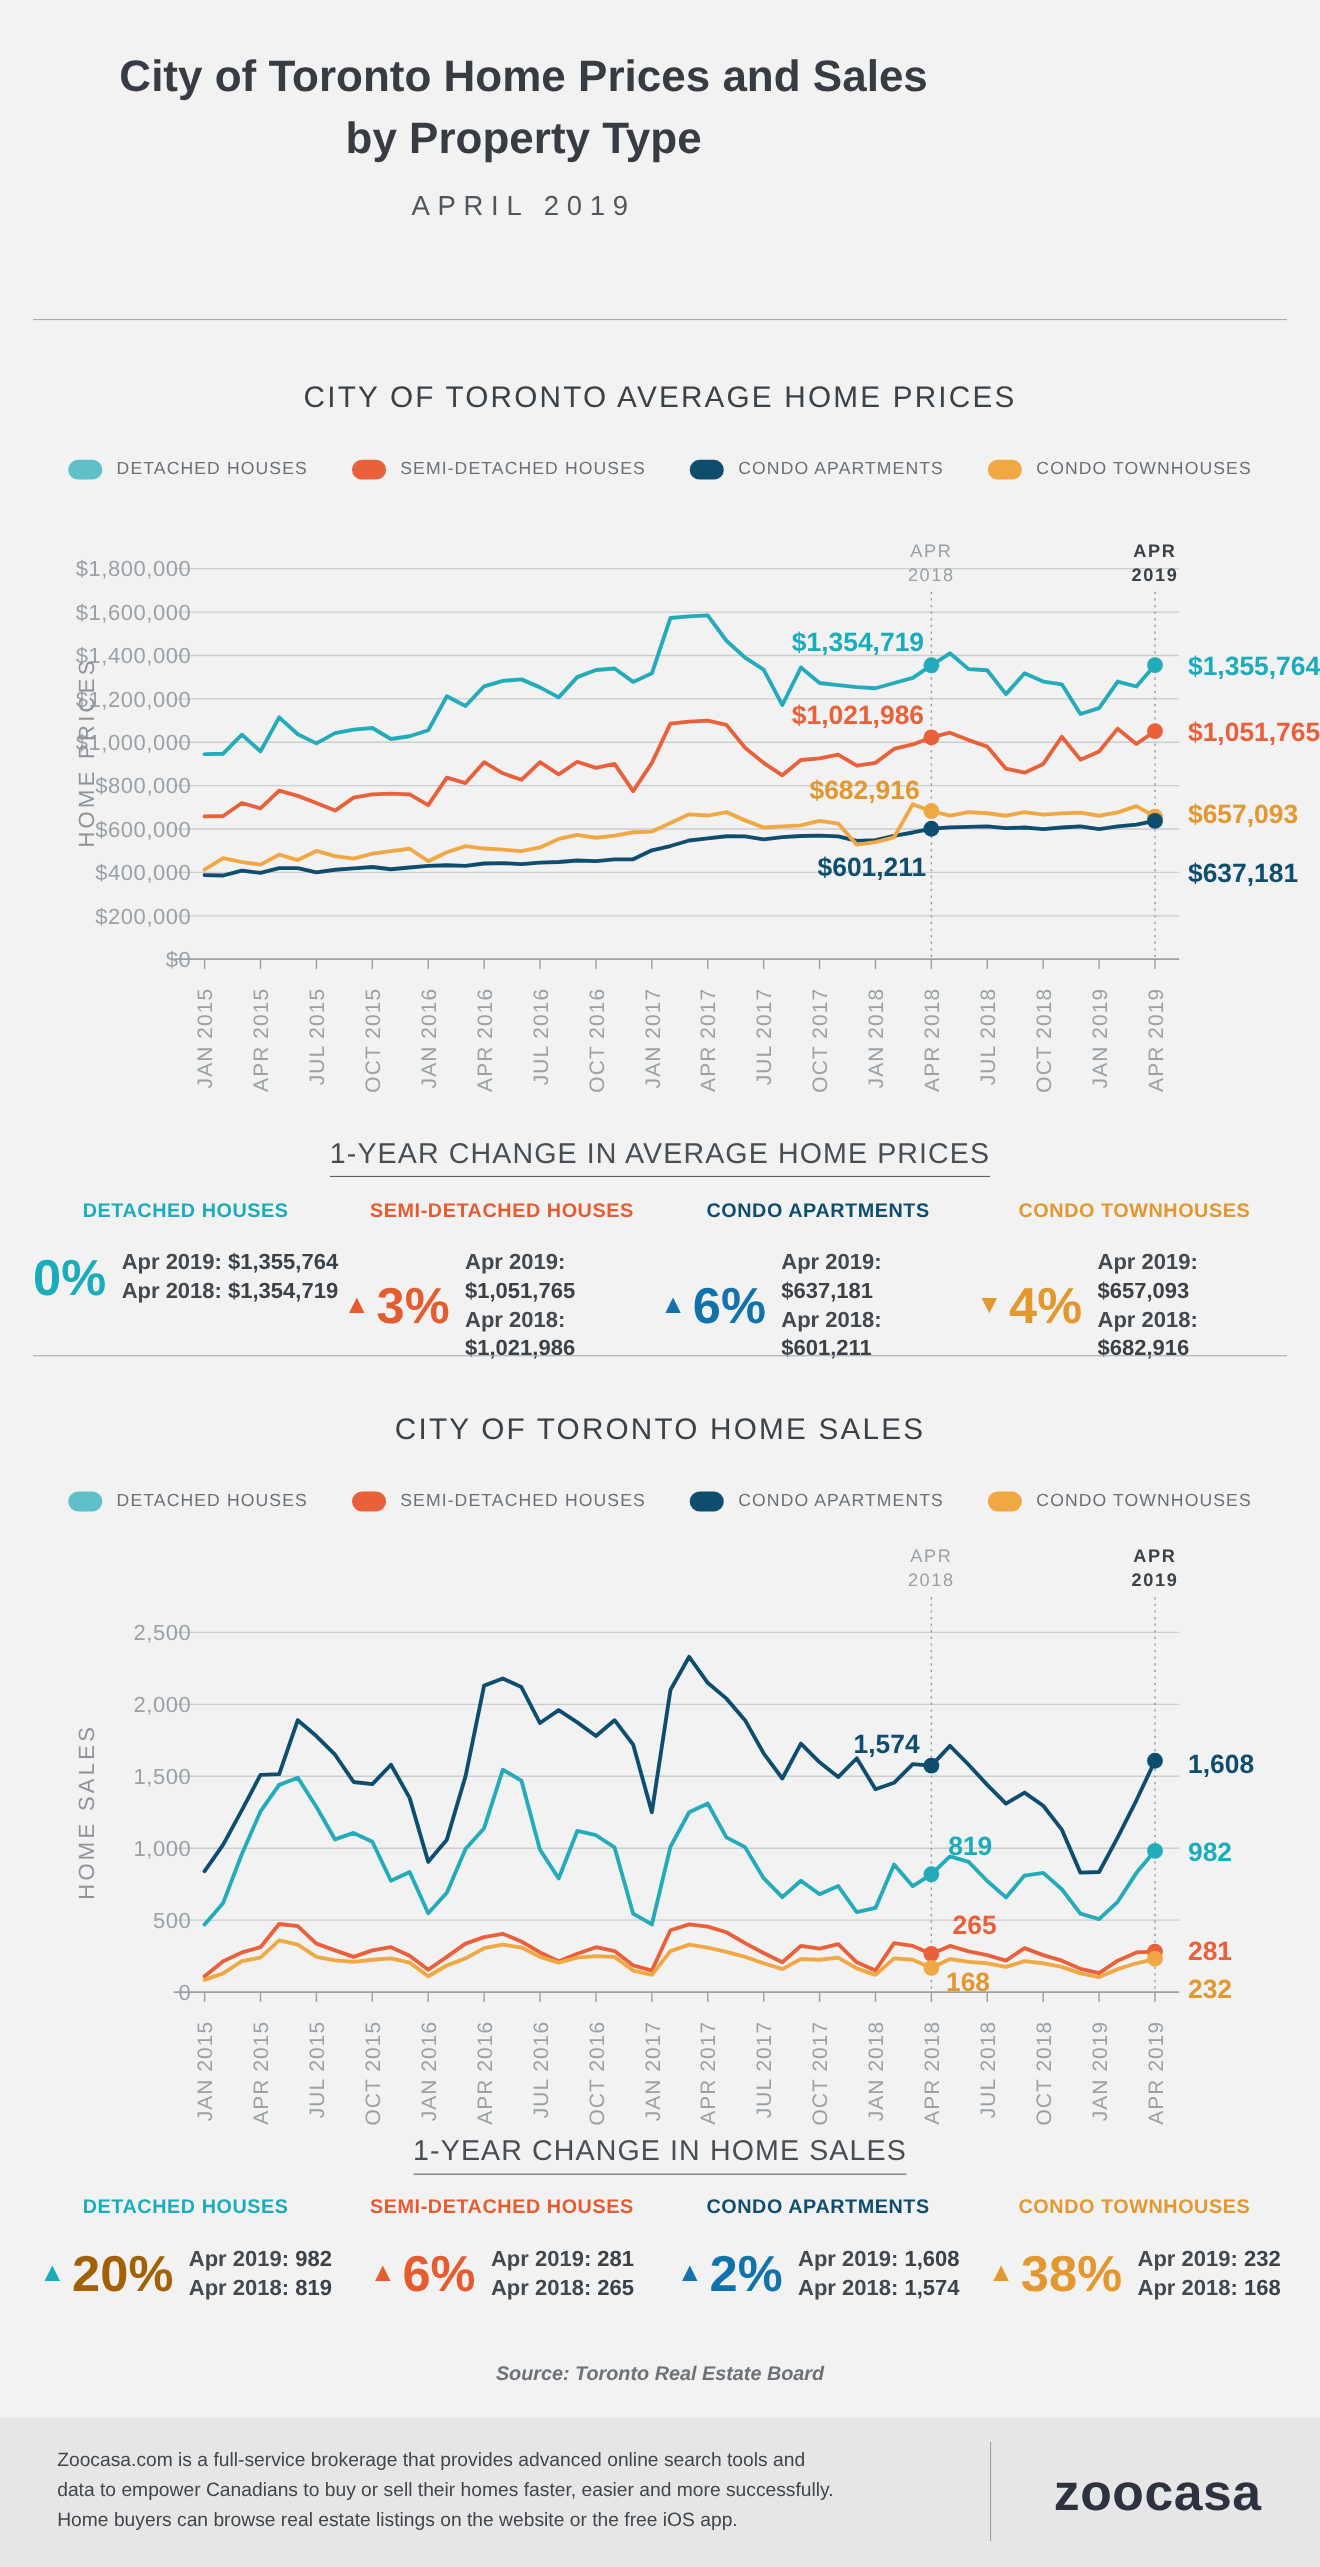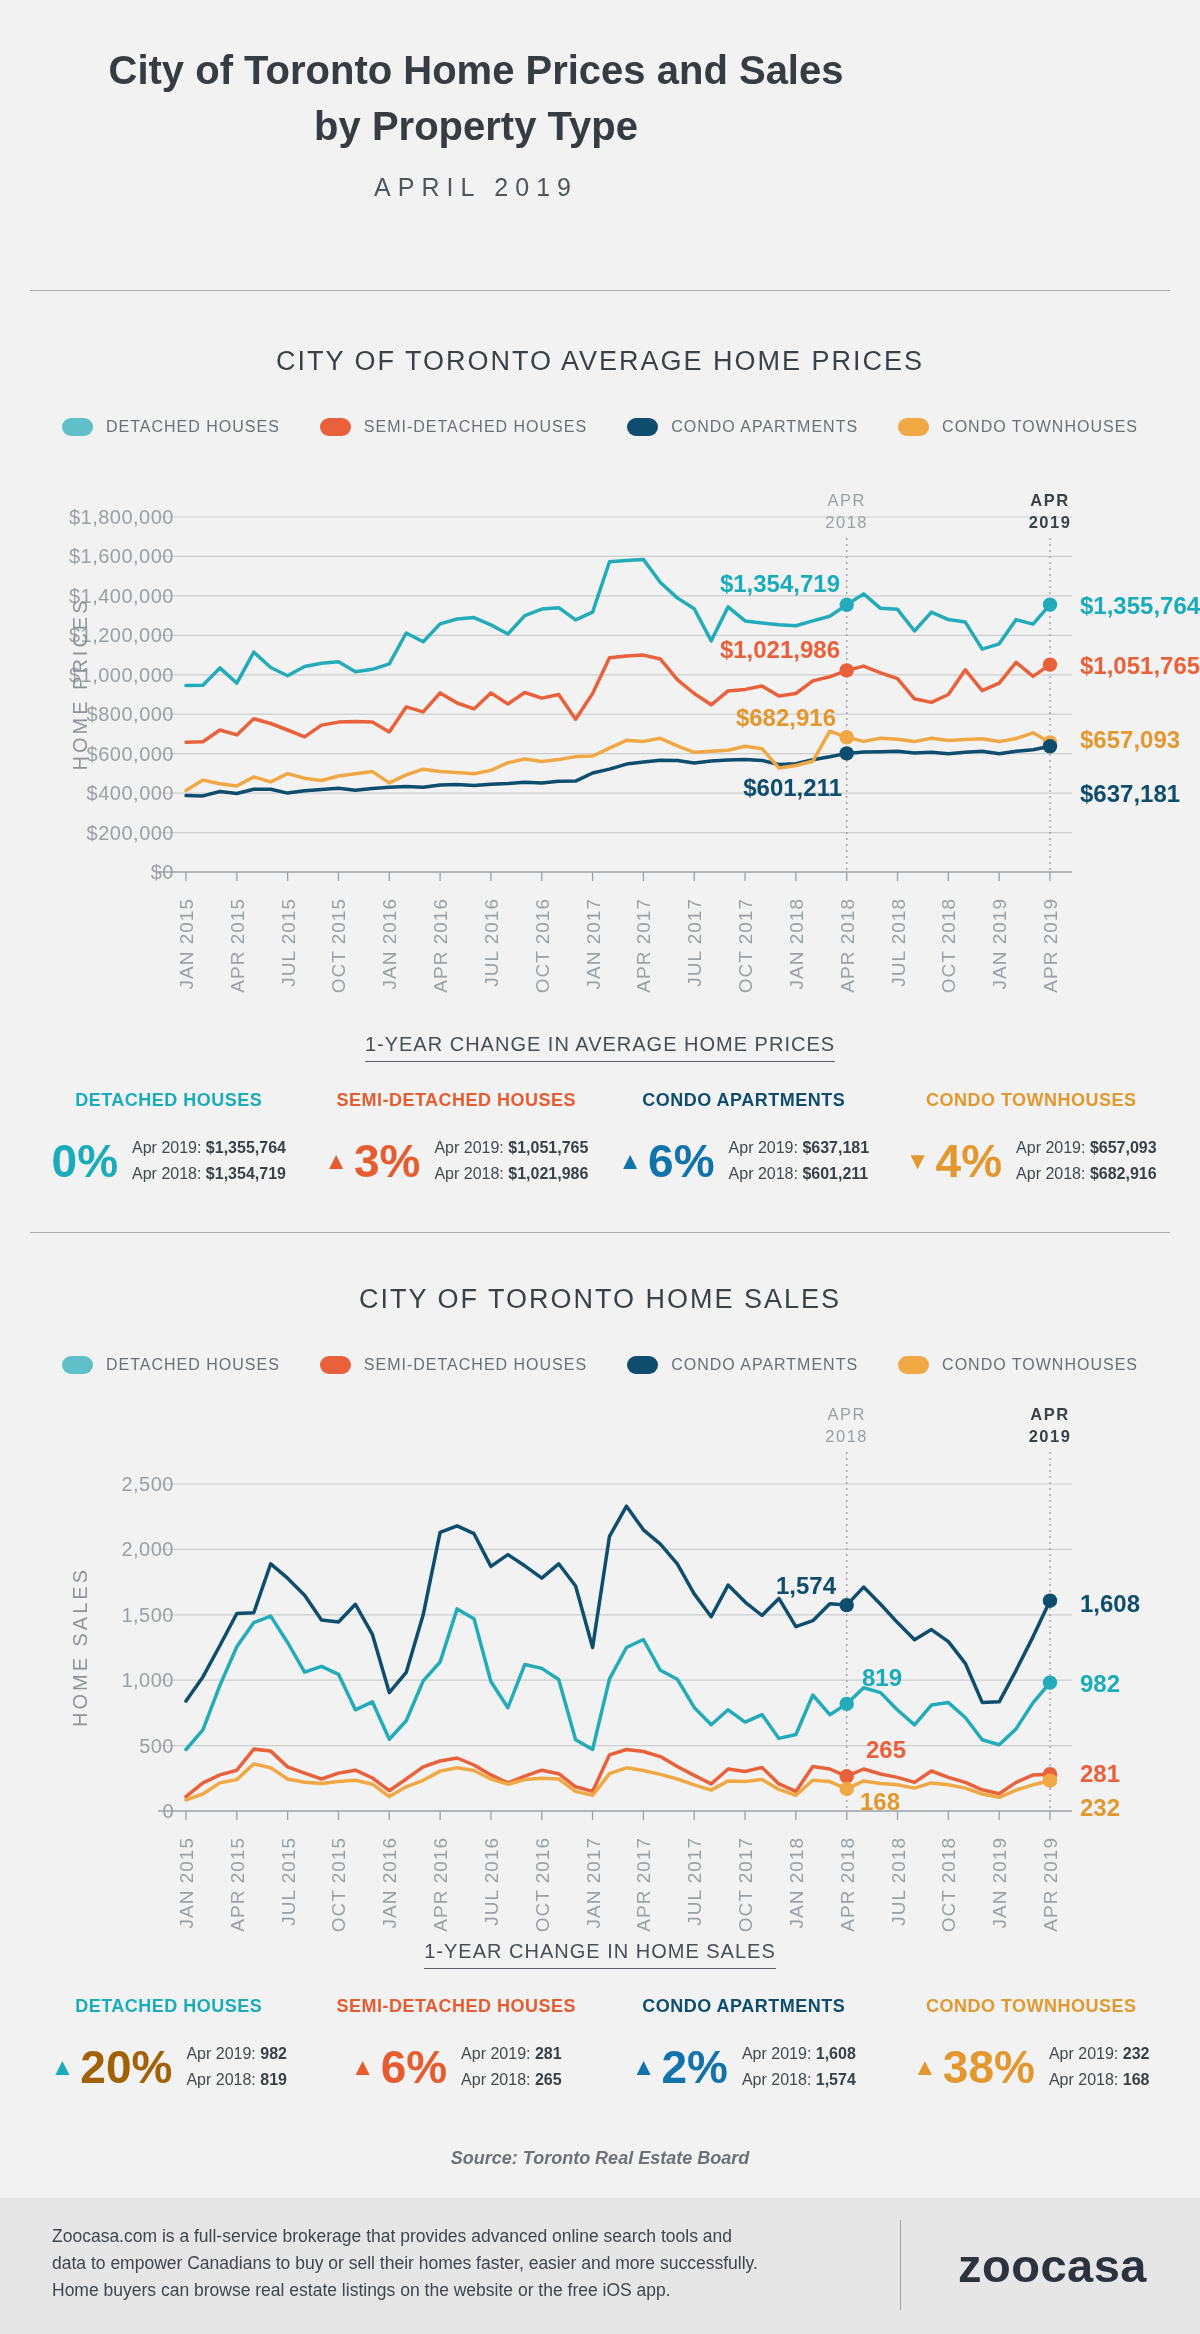--- a/index.html
+++ b/index.html
@@ -19,30 +19,30 @@
   .legend-label{font-size:16px;letter-spacing:1px;color:#697077;}
   svg{position:absolute;left:0;overflow:visible;}
   .ytick{font-size:20px;fill:#9aa1a6;letter-spacing:0.5px;}
   .xtick{font-size:19px;fill:#9aa1a6;letter-spacing:1px;}
   .annval{font-size:24px;font-weight:700;}
   .annMuted{font-size:16.5px;letter-spacing:1.5px;fill:#9aa1a6;}
   .annStrong{font-size:16.5px;letter-spacing:1.5px;fill:#3a4147;font-weight:700;}
   .ylabel{font-size:20px;letter-spacing:3px;color:#8d9399;white-space:nowrap;
           transform:translate(-50%,-50%) rotate(-90deg);}
   .change-heading-wrap{left:0;width:1200px;text-align:center;}
-  .change-heading{display:inline-block;font-size:20px;letter-spacing:1px;color:#474e54;
+  .change-heading{display:inline-block;font-size:26px;letter-spacing:1px;color:#474e54;
                   border-bottom:1.5px solid #5a6066;padding-bottom:5px;}
   .stats-row{left:25px;width:1150px;display:flex;}
   .stat-block{flex:1;text-align:center;}
   .stat-header{font-size:18px;font-weight:700;letter-spacing:0.5px;margin-bottom:24px;}
   .stat-body{display:flex;justify-content:center;align-items:center;gap:14px;}
   .stat-pct-wrap{display:flex;align-items:center;gap:6px;}
   .stat-arrow{font-size:24px;line-height:1;}
   .stat-pct{font-size:46px;font-weight:700;line-height:1;}
-  .stat-values{text-align:left;font-size:16px;line-height:26px;color:#42494f;}
+  .stat-values{text-align:left;font-size:20px;line-height:26px;color:#42494f;font-weight:bold;}
   .stat-values b{color:#3a4147;}
   #source-line{left:0;width:1200px;text-align:center;font-style:italic;
                font-size:18px;color:#6c7278;font-weight:bold;}
   #footer{top:2198px;left:0;width:1200px;height:136px;background:#e6e6e7;}
   #footer-text{position:absolute;left:52px;top:25px;width:810px;font-size:17.5px;
                line-height:27px;color:#3f464c;}
   #footer-divider{position:absolute;left:900px;top:22px;height:90px;width:1px;background:#9aa0a5;}
   #footer-logo{position:absolute;left:915px;top:40px;width:275px;text-align:center;
                font-size:47px;font-weight:700;color:#2c333e;letter-spacing:0.5px;}
 </style>

